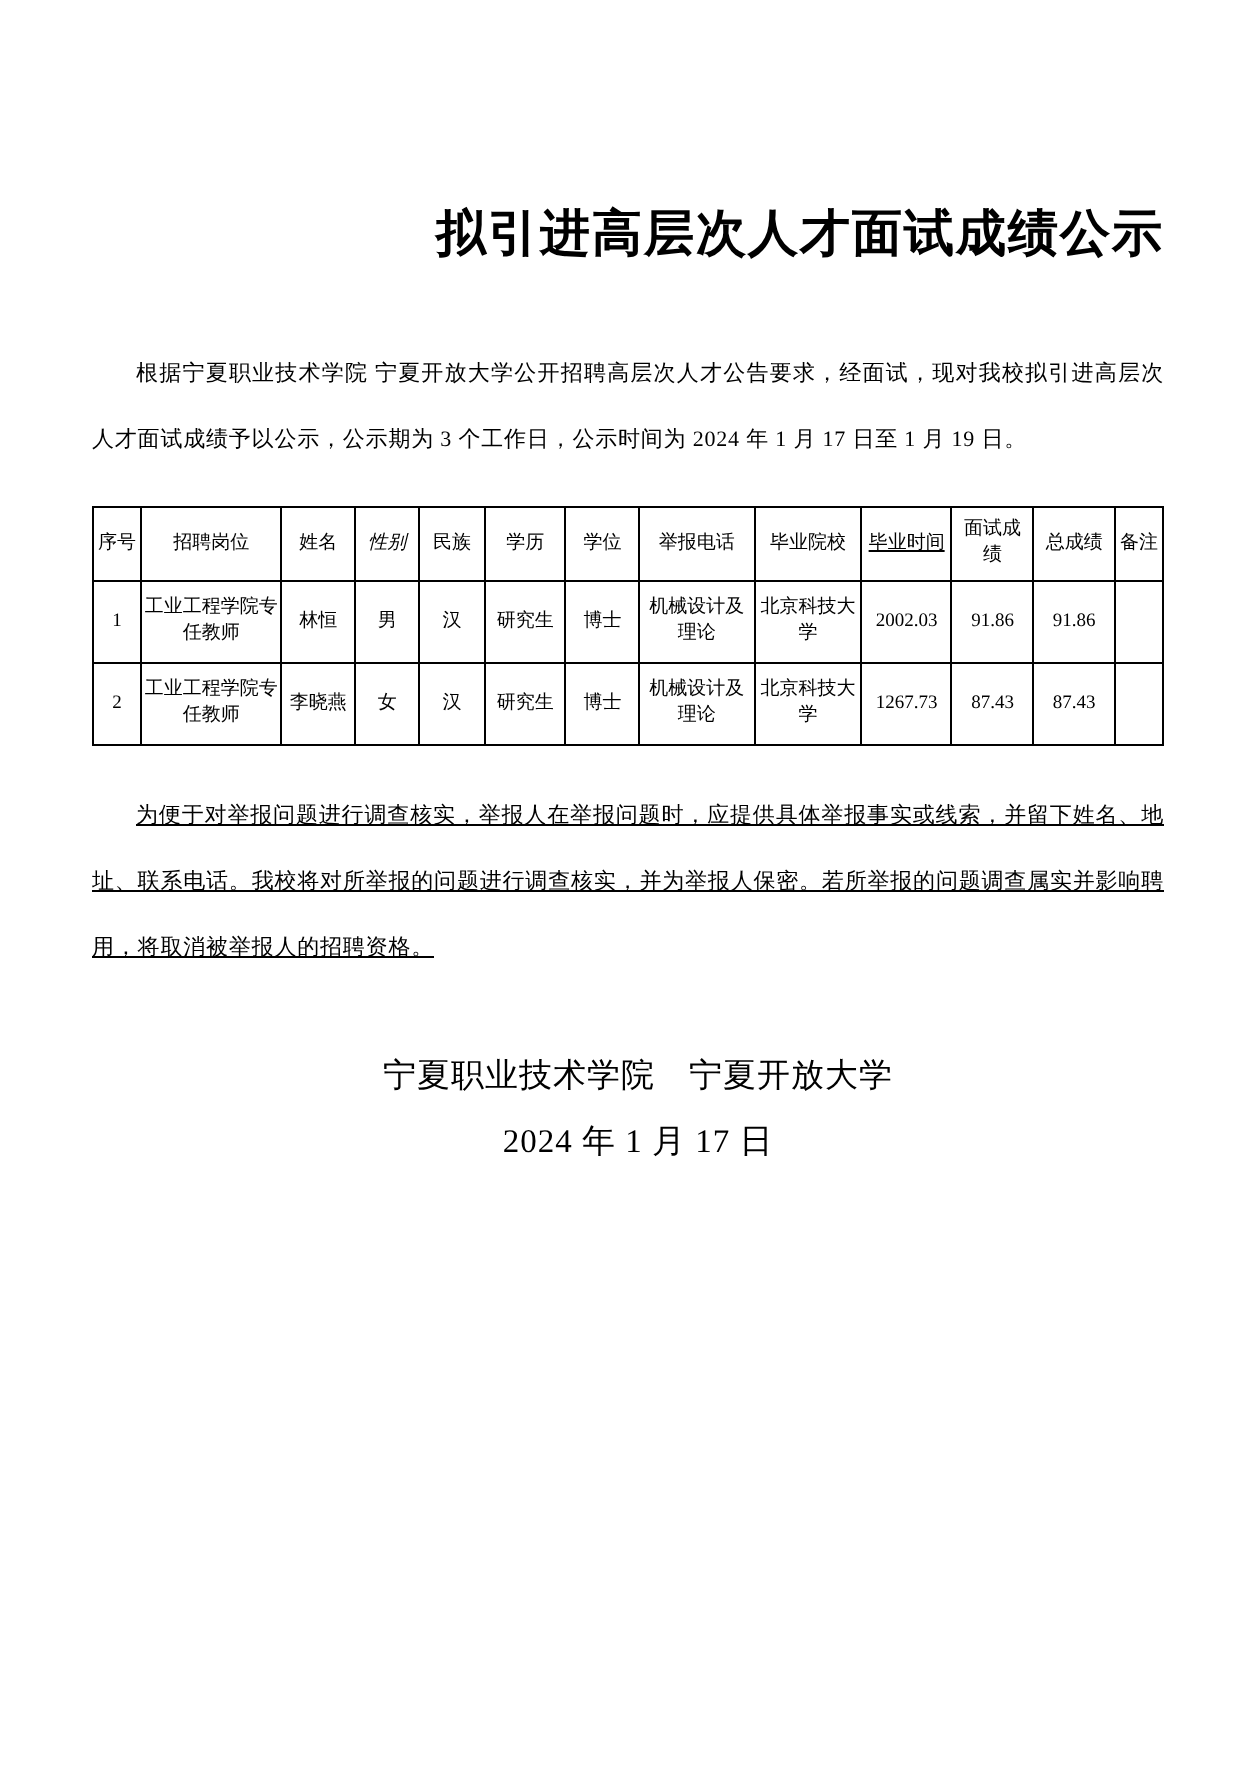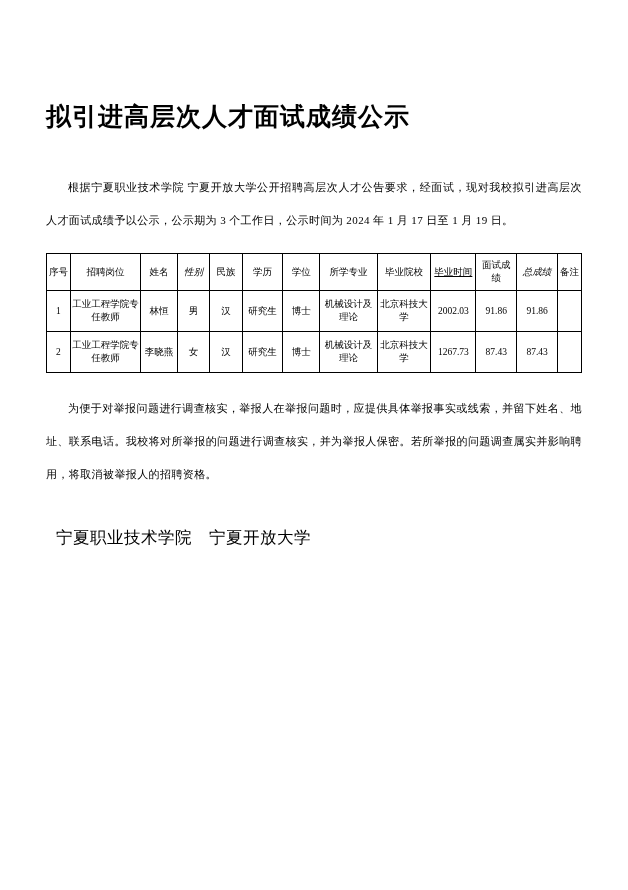--- a/index.html
+++ b/index.html
@@ -15,21 +15,21 @@
     overflow: hidden;
   }
   .page {
     position: relative;
     width: 628px;
     height: 890px;
     box-sizing: border-box;
     padding: 0 46px;
   }
   .doc-title {
-    text-align: left;
+    text-align: right;
     font-size: 25px;
     font-weight: bold;
     letter-spacing: 1px;
     margin-top: 100px;
     margin-bottom: 0;
     font-family: "Liberation Serif", "DejaVu Serif", serif;
   }
   .para {
     font-size: 11px;
     line-height: 33px;
@@ -40,20 +40,21 @@
     letter-spacing: 0.4px;
   }
   .para-1 {
     margin-top: 38px;
   }
   .para-after-table {
     margin-top: 14px;
   }
   .para-spaced {
     margin-top: 10px;
+    text-decoration: underline;
   }
   table.grades {
     width: 100%;
     border-collapse: collapse;
     margin-top: 16px;
     margin-bottom: 19px;
     table-layout: fixed;
   }
   table.grades th,
   table.grades td {
@@ -76,30 +77,31 @@
   .col-post { width: 16%; }
   .col-name { width: 8%; }
   .col-gender { width: 7%; font-style: italic; }
   .col-nation { width: 7%; }
   .col-edu { width: 9%; }
   .col-degree { width: 8%; }
   .col-major { width: 13%; }
   .col-school { width: 12%; }
   .col-gradtime { width: 10%; text-decoration: underline; }
   .col-interview { width: 9%; }
-  .col-total { width: 9%; font-style: italic; }
+  .col-total { width: 9%; }
   .col-remark { width: 5%; }
   .cell-two-line {
     font-size: 9px;
     line-height: 12px;
   }
   .signature {
     margin-top: 30px;
     font-size: 16.5px;
     line-height: 33px;
+    text-align: center;
     letter-spacing: 0.5px;
   }
   .sign-line-1 {
     padding-left: 10px;
   }
   .sign-line-2 {
     padding-left: 10px;
   }
 </style>
 </head>
@@ -114,21 +116,21 @@
   <table class="grades">
     <thead>
       <tr>
         <th class="col-idx">序号</th>
         <th class="col-post">招聘岗位</th>
         <th class="col-name">姓名</th>
         <th class="col-gender">性别</th>
         <th class="col-nation">民族</th>
         <th class="col-edu">学历</th>
         <th class="col-degree">学位</th>
-        <th class="col-major">所学专业</th>
+        <th class="col-major">举报电话</th>
         <th class="col-school">毕业院校</th>
         <th class="col-gradtime">毕业时间</th>
         <th class="col-interview">面试成绩</th>
         <th class="col-total">总成绩</th>
         <th class="col-remark">备注</th>
       </tr>
     </thead>
     <tbody>
       <tr>
         <td>1</td>
@@ -161,15 +163,16 @@
         <td></td>
       </tr>
     </tbody>
   </table>
 
 
   <p class="para para-spaced">为便于对举报问题进行调查核实，举报人在举报问题时，应提供具体举报事实或线索，并留下姓名、地址、联系电话。我校将对所举报的问题进行调查核实，并为举报人保密。若所举报的问题调查属实并影响聘用，将取消被举报人的招聘资格。</p>
 
   <div class="signature">
     <div class="sign-line-1">宁夏职业技术学院　宁夏开放大学</div>
+    <div class="sign-line-2">2024 年 1 月 17 日</div>
   </div>
 
 </div>
 
 </body></html>

